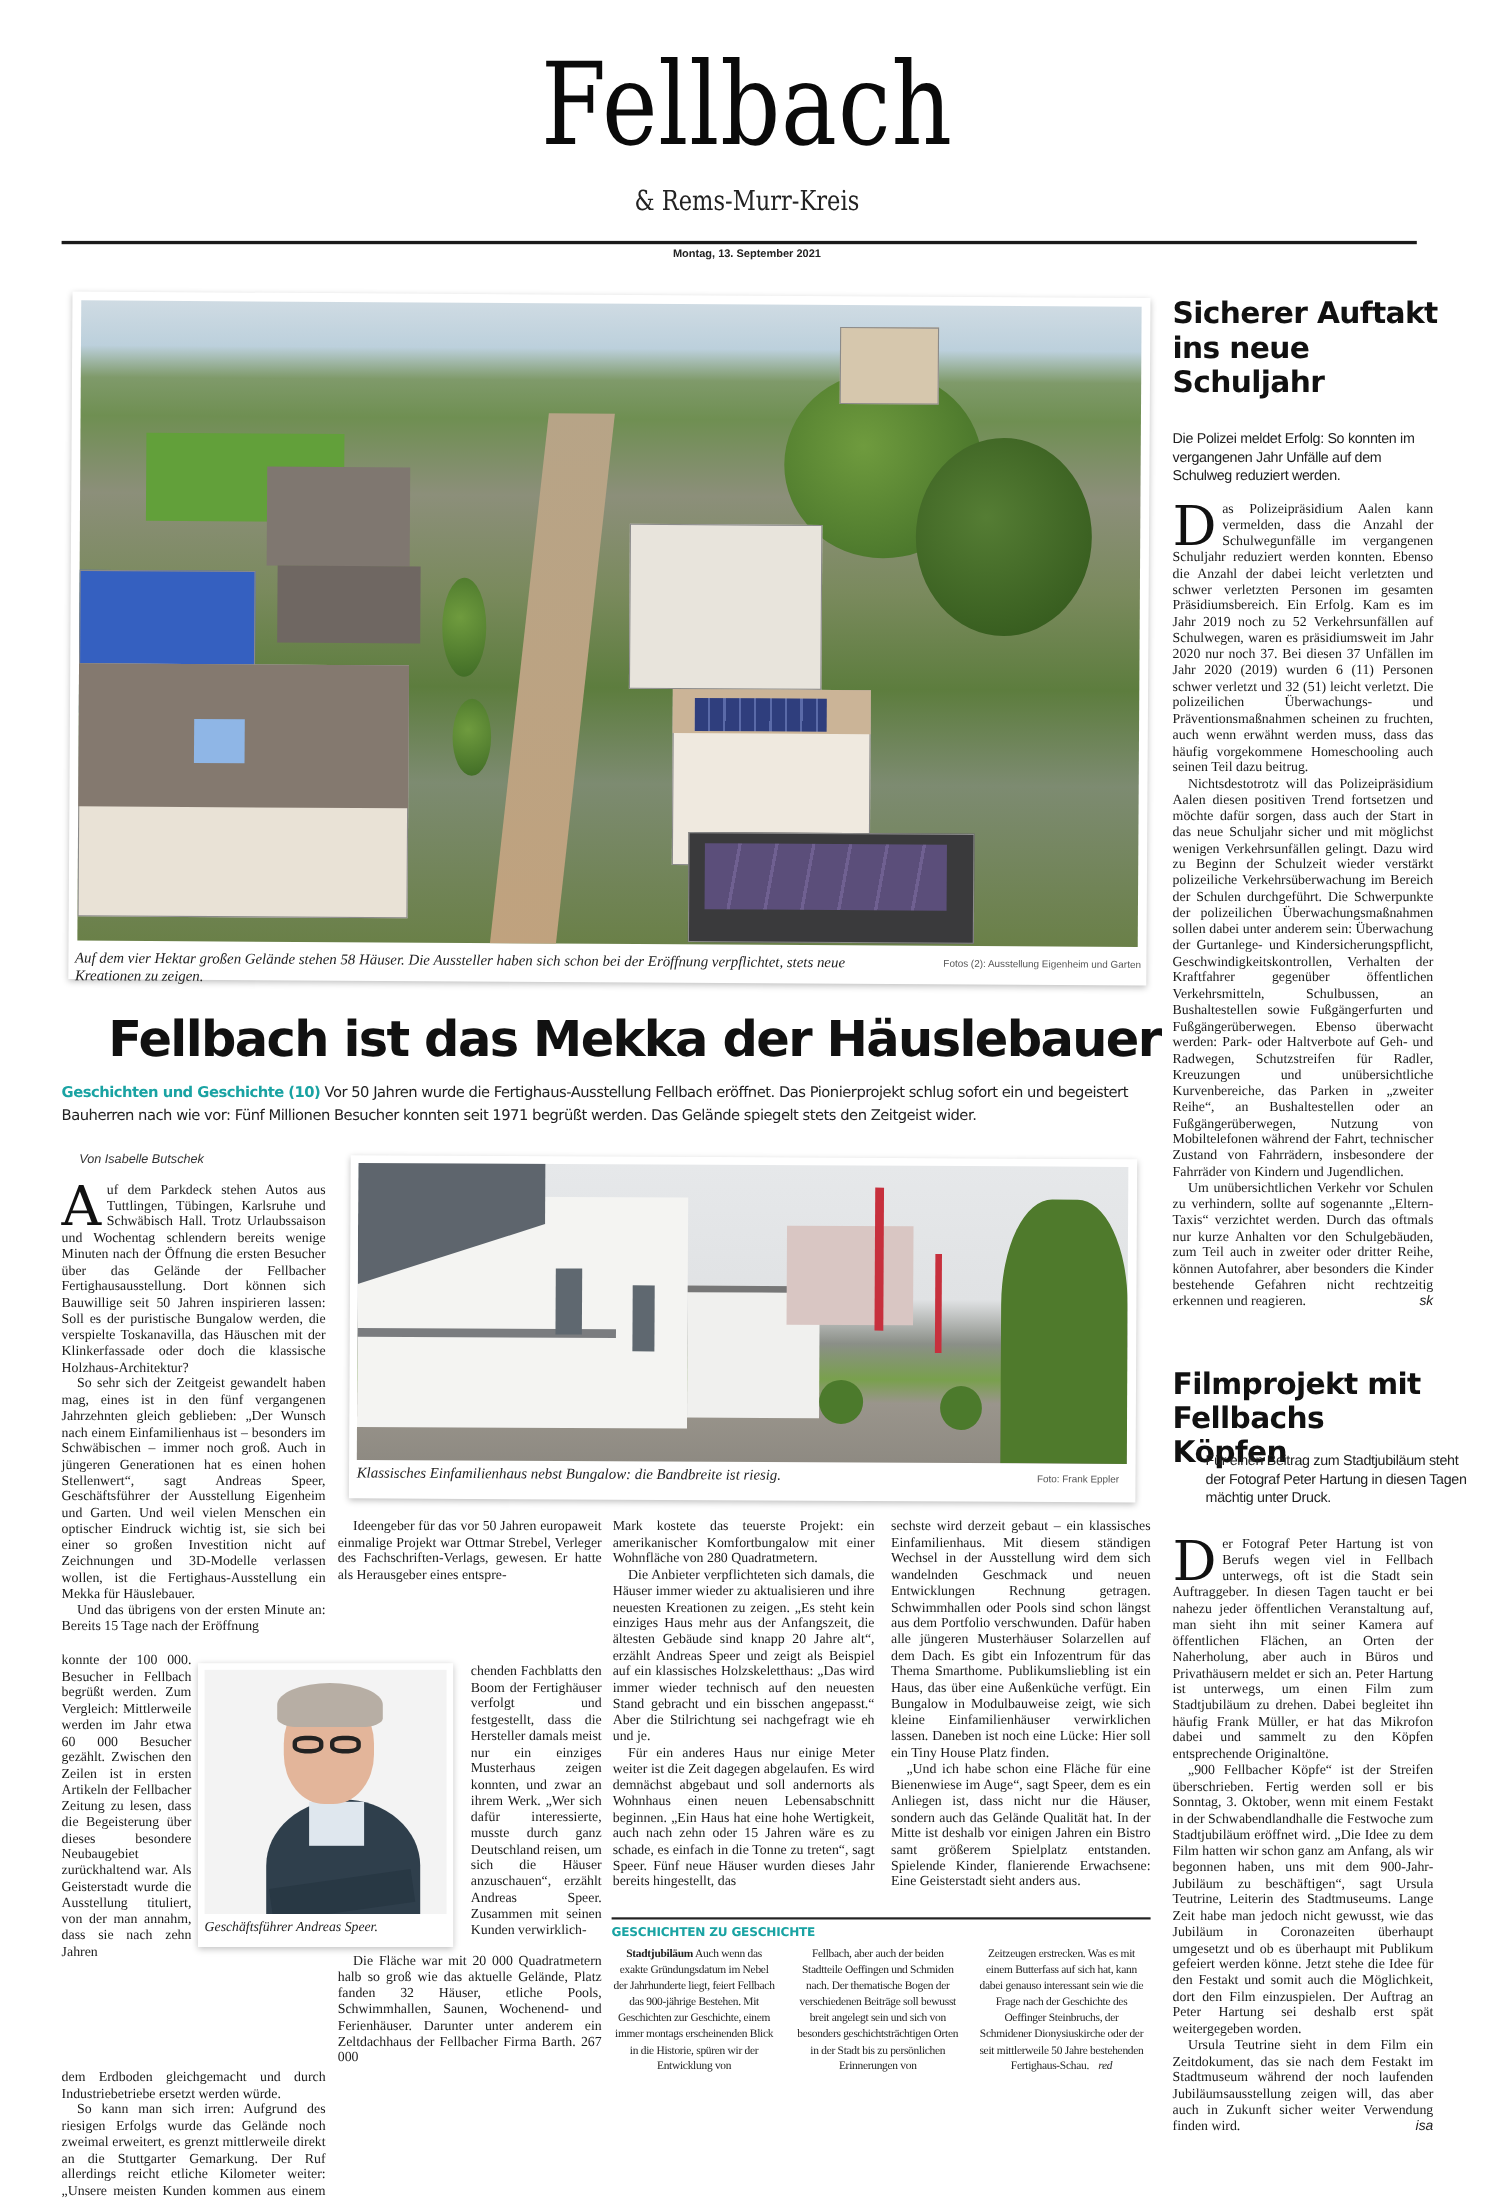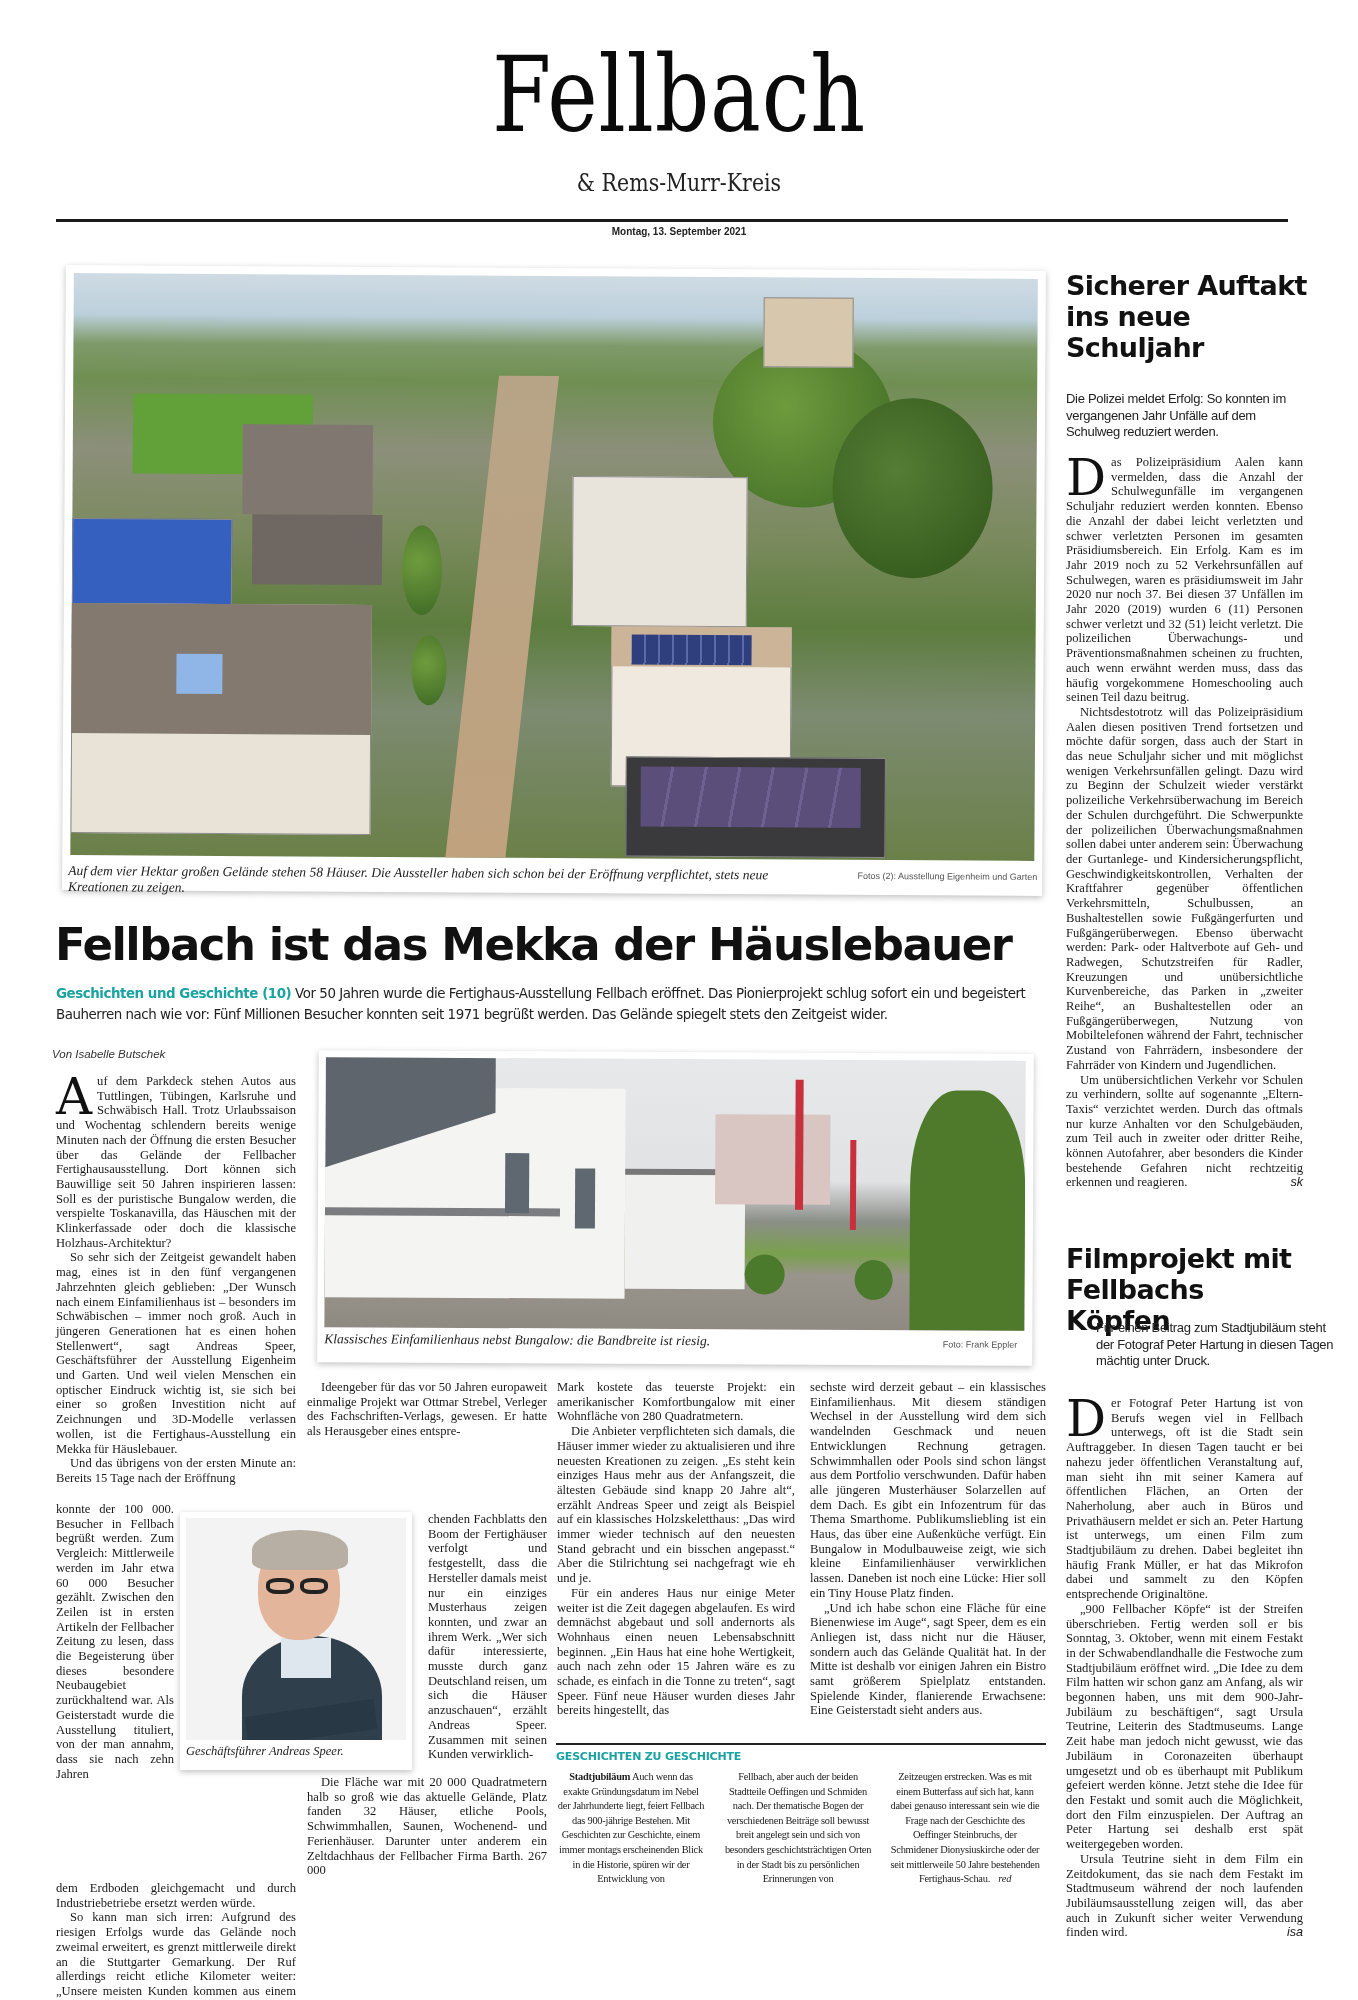--- a/index.html
+++ b/index.html
@@ -47,24 +47,24 @@
   
   .side-headline { position: absolute; left: 1066px; width: 250px; font-family: "DejaVu Sans", sans-serif; font-weight: bold; font-size: 27px; line-height: 31px; letter-spacing: -0.6px; color: #111; }
   .side-deck { position: absolute; left: 1066px; width: 240px; font-family: Liberation Sans, sans-serif; font-size: 13px; line-height: 16.5px; color: #222; letter-spacing: -0.3px; }
   .body-text { position: absolute; font-family: "Liberation Serif", serif; font-size: 12.6px; line-height: 14.7px; text-align: justify; hyphens: manual; color: #1a1a1a; }
   .body-text p { text-indent: 14px; }
   .body-text p.first { text-indent: 0; }
   .dropcap { float: left; font-family: "DejaVu Serif", serif; font-size: 50px; line-height: 42px; margin: 2px 5px 0 0; color: #111; }
   .sig { float: right; font-family: "Liberation Sans", sans-serif; font-style: italic; }
 
   
-  .main-headline { position: absolute; left: 55px; top: 918px; width: 1000px; font-family: "DejaVu Sans", sans-serif; font-weight: bold; font-size: 45px; line-height: 54px; letter-spacing: -1.5px; color: #111; }
+  .main-headline { position: absolute; left: 55px; top: 918px; width: 1000px; font-family: "DejaVu Sans", sans-serif; font-weight: bold; font-size: 45px; line-height: 54px; letter-spacing: -1.5px; color: #111; text-align: right; }
   .main-deck { position: absolute; left: 56px; top: 983px; width: 990px; font-family: "DejaVu Sans", sans-serif; font-size: 13.4px; line-height: 21px; letter-spacing: -0.45px; color: #222; }
   .kicker { color: #1aa3a3; font-weight: bold; }
-  .byline { position: absolute; left: 52px; top: 1048px; font-family: "Liberation Sans", sans-serif; font-style: italic; font-size: 11.5px; color: #333; }
+  .byline { position: absolute; left: 72px; top: 1048px; font-family: "Liberation Sans", sans-serif; font-style: italic; font-size: 11.5px; color: #333; }
 
   .box-rule { position: absolute; left: 556px; top: 1743px; width: 490px; height: 1.5px; background: #222; }
   .box-title { position: absolute; left: 556px; top: 1750px; font-family: "DejaVu Sans", sans-serif; font-weight: bold; font-size: 11px; color: #1aa3a3; letter-spacing: -0.2px; }
   .box-col { position: absolute; top: 1770px; width: 150px; font-family: Liberation Serif, serif; font-size: 10.4px; line-height: 14.6px; color: #222; letter-spacing: -0.25px; text-align: center; }
 </style>
 </head>
 <body>
 
 <header>
   <h1 class="masthead-title">Fellbach</h1>

